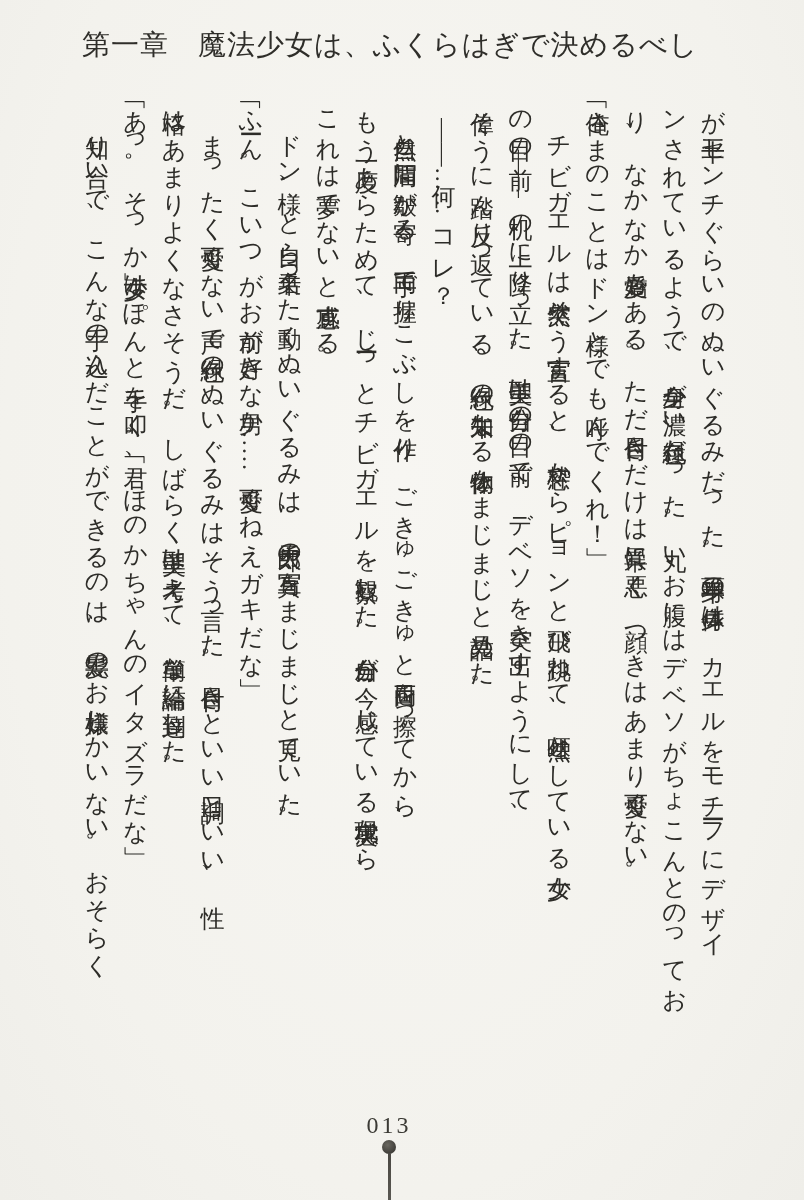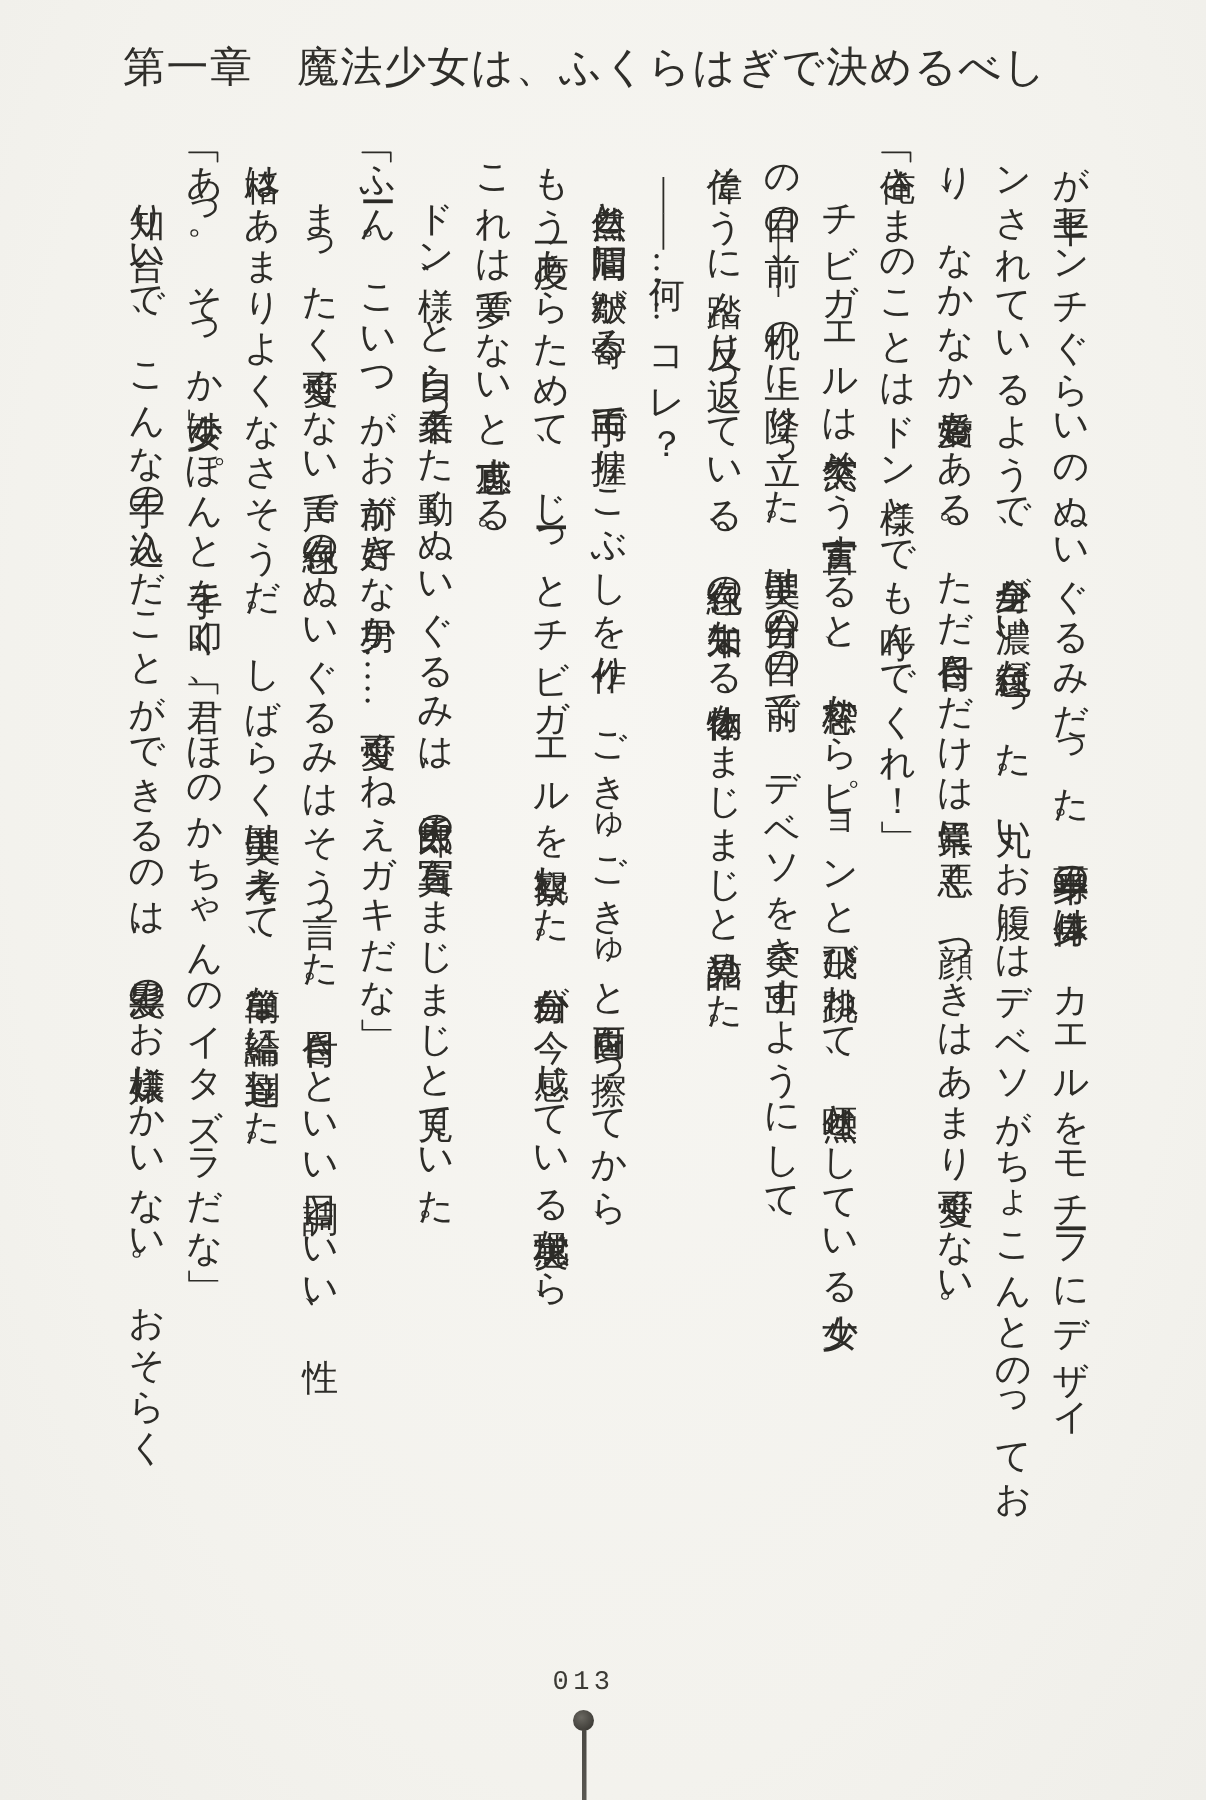--- a/index.html
+++ b/index.html
@@ -48,24 +48,24 @@
   }
   
   .page-footer {
     position: absolute;
     left: 0;
     top: 1112px;
     width: 778px;
     text-align: center;
   }
   .page-number {
-    font-size: 18px;
+    font-size: 24px;
     letter-spacing: 3px;
     color: #3b3a35;
-    font-family: Liberation Mono, monospace;
+    font-family: Liberation Serif, serif;
   }
   .pin-ornament {
     position: absolute;
     left: 389px;
     top: 1140px;
     width: 0;
     height: 0;
   }
   .pin-head {
     position: absolute;

